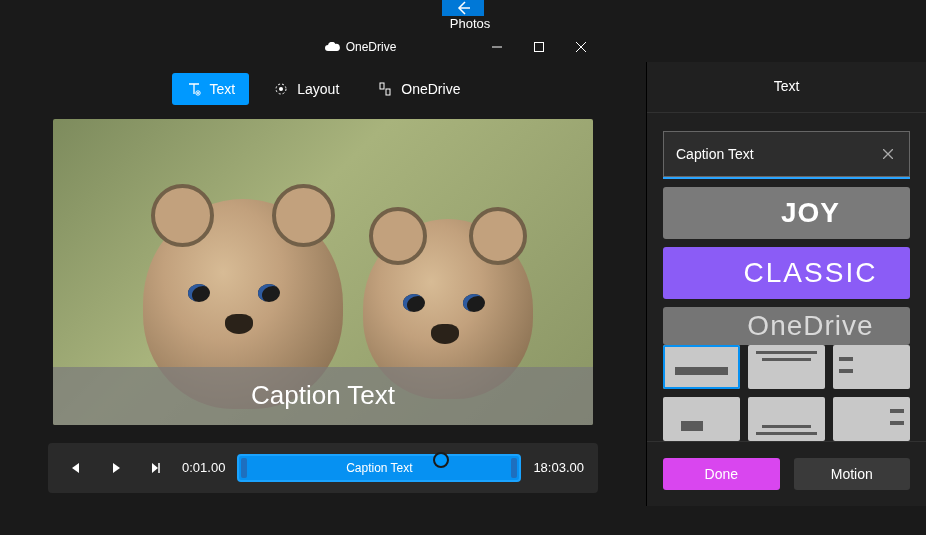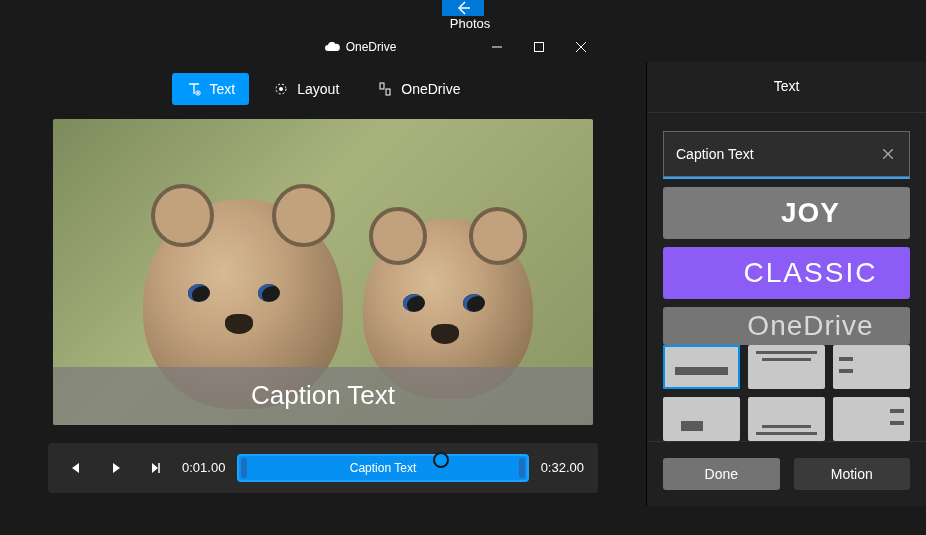--- a/index.html
+++ b/index.html
@@ -55,21 +55,21 @@
   .style-joy { background:#7a7a7a; color:#fff; font-weight:800; letter-spacing:1px; }
   .style-classic { background:#8b5cf6; color:#fff; font-weight:400; letter-spacing:2px; }
   .style-adv { background:#757575; color:#d9d9d9; font-weight:400; letter-spacing:1px; height:38px; font-size:28px; }
   .layout-label { font-size:13px; margin-top:22px; margin-bottom:10px; color:#fff; }
   .layout-grid { display:grid; grid-template-columns: repeat(3, 1fr); gap:8px; }
   .lay { background:#c8c8c8; height:44px; border-radius:2px; position:relative; cursor:pointer; }
   .lay.sel { outline:2px solid #0691f2; outline-offset:-2px; }
   .bar { position:absolute; background:#5a5a5a; }
   .side-footer { padding: 16px; display:flex; gap:14px; border-top:1px solid rgba(255,255,255,0.08); }
   .btn { flex:1; height:32px; border-radius:3px; display:flex; align-items:center; justify-content:center; font-size:14px; cursor:pointer; }
-  .btn-primary { background:#737373; color:#fff; }
+  .btn-primary { background:#d946ef; color:#fff; }
   .btn-secondary { background:#3a3a3a; color:#fff; }
 </style>
 </head>
 <body>
 
 <div class="titlebar">
   <div class="back-btn">
     <svg width="16" height="16" viewBox="0 0 16 16">
         <path d="M10 2 4 8l6 6" stroke="#fff" stroke-width="1.5" fill="none"></path>
         <path d="M4 8h11" stroke="#fff" stroke-width="1.5"></path>
@@ -168,21 +168,21 @@
             <path d="M10 2v10" stroke="#fff" stroke-width="1.5"></path>
           </svg>
         </div>
       <div class="time-label">0:01.00</div>
       <div class="track">
         <span class="playhead">
             <div></div>
           </span>
         <span>Caption Text</span>
       </div>
-      <div class="time-label">0:32.00</div>
+      <div class="time-label">18:03.00</div>
     </div>
   </div>
 
   <div class="side">
     <div class="side-title">Text</div>
     <div class="side-body">
       <div class="cap-input">
         <input value="Caption Text" style="">
         <span class="cap-clear">
           <svg width="10" height="10">

